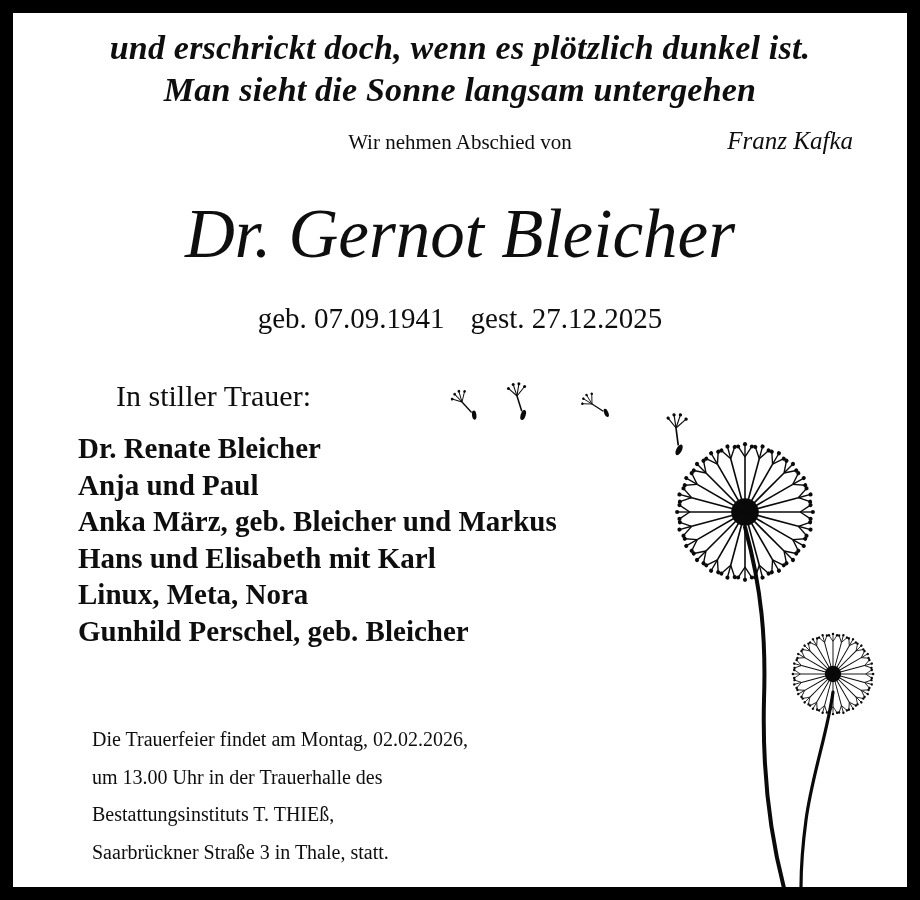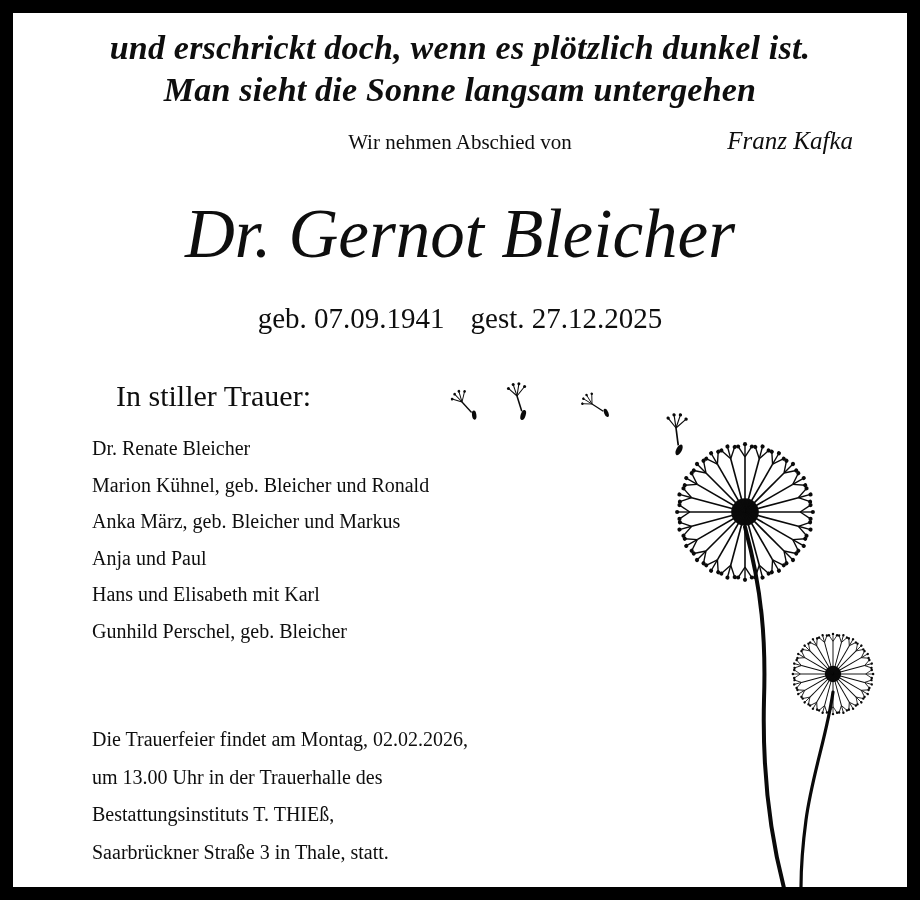--- a/index.html
+++ b/index.html
@@ -84,24 +84,24 @@
     position: absolute;
     top: 366px;
     left: 79px;
     font-size: 30px;
     font-weight: 400;
     margin-left: 24px;
   }
   .mourners {
     position: absolute;
     top: 417px;
-    left: 79px;
-    font-size: 20px;
+    left: 65px;
+    font-size: 29px;
     line-height: 36.5px;
-    font-weight: 400;
+    font-weight: 700;
   }
   .funeral {
     position: absolute;
     top: 708px;
     left: 79px;
     font-size: 20px;
     line-height: 37.5px;
     font-weight: 400;
   }
   .dandelion-art {
@@ -198,24 +198,24 @@
       <use href="#seed" transform="translate(462,402) rotate(-25) scale(0.85)"></use>
       <use href="#seed" transform="translate(517,396) scale(0.95)"></use>
       <use href="#seed" transform="translate(592,404) rotate(-40) scale(0.8)"></use>
       <use href="#seed" transform="translate(676,428) rotate(10) scale(1.05)"></use>
     </svg>
 
     <div class="salutation">In stiller Trauer:</div>
 
     <div class="mourners">
       <div>Dr. Renate Bleicher</div>
-      <div>Marion Kühnel, geb. Bleicher und Ronald</div>
+      <div>Anja und Paul</div>
       <div>Anka März, geb. Bleicher und Markus</div>
-      <div>Anja und Paul</div>
       <div>Hans und Elisabeth mit Karl</div>
+      <div>Linux, Meta, Nora</div>
       <div>Gunhild Perschel, geb. Bleicher</div>
     </div>
 
     <div class="funeral">
       <div>Die Trauerfeier findet am Montag, 02.02.2026,</div>
       <div>um 13.00 Uhr in der Trauerhalle des</div>
       <div>Bestattungsinstituts T. THIEß,</div>
       <div>Saarbrückner Straße 3 in Thale, statt.</div>
     </div>
 

